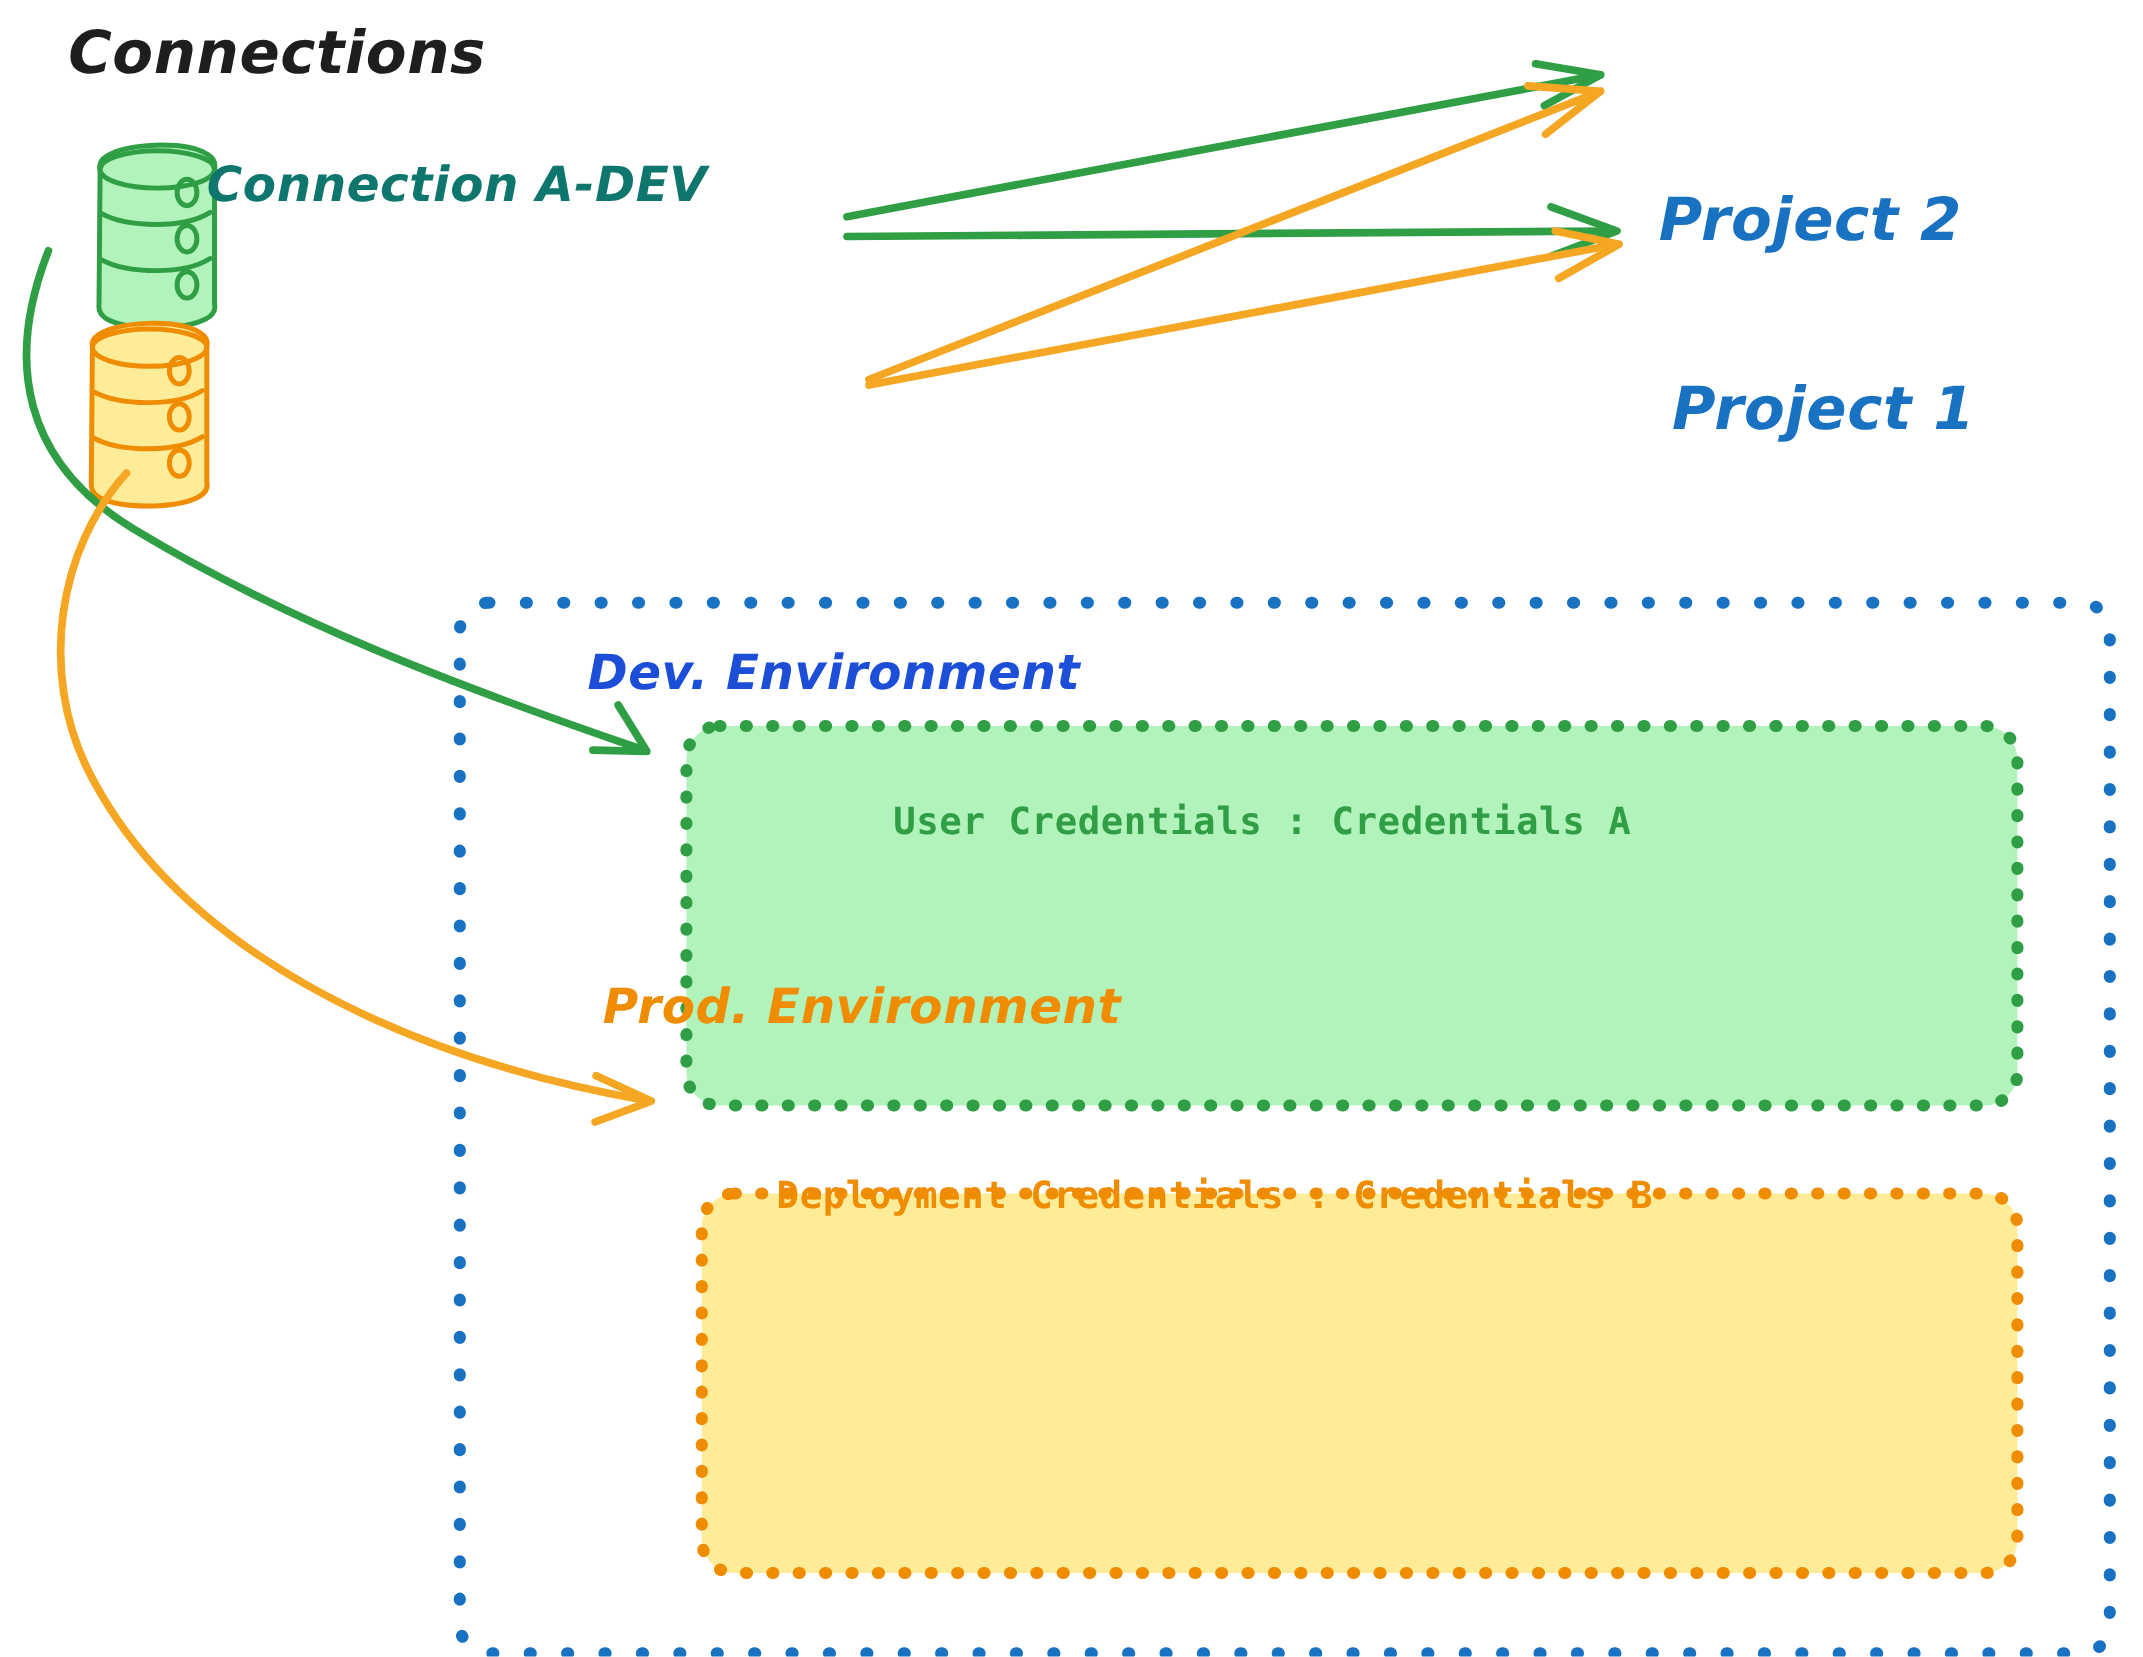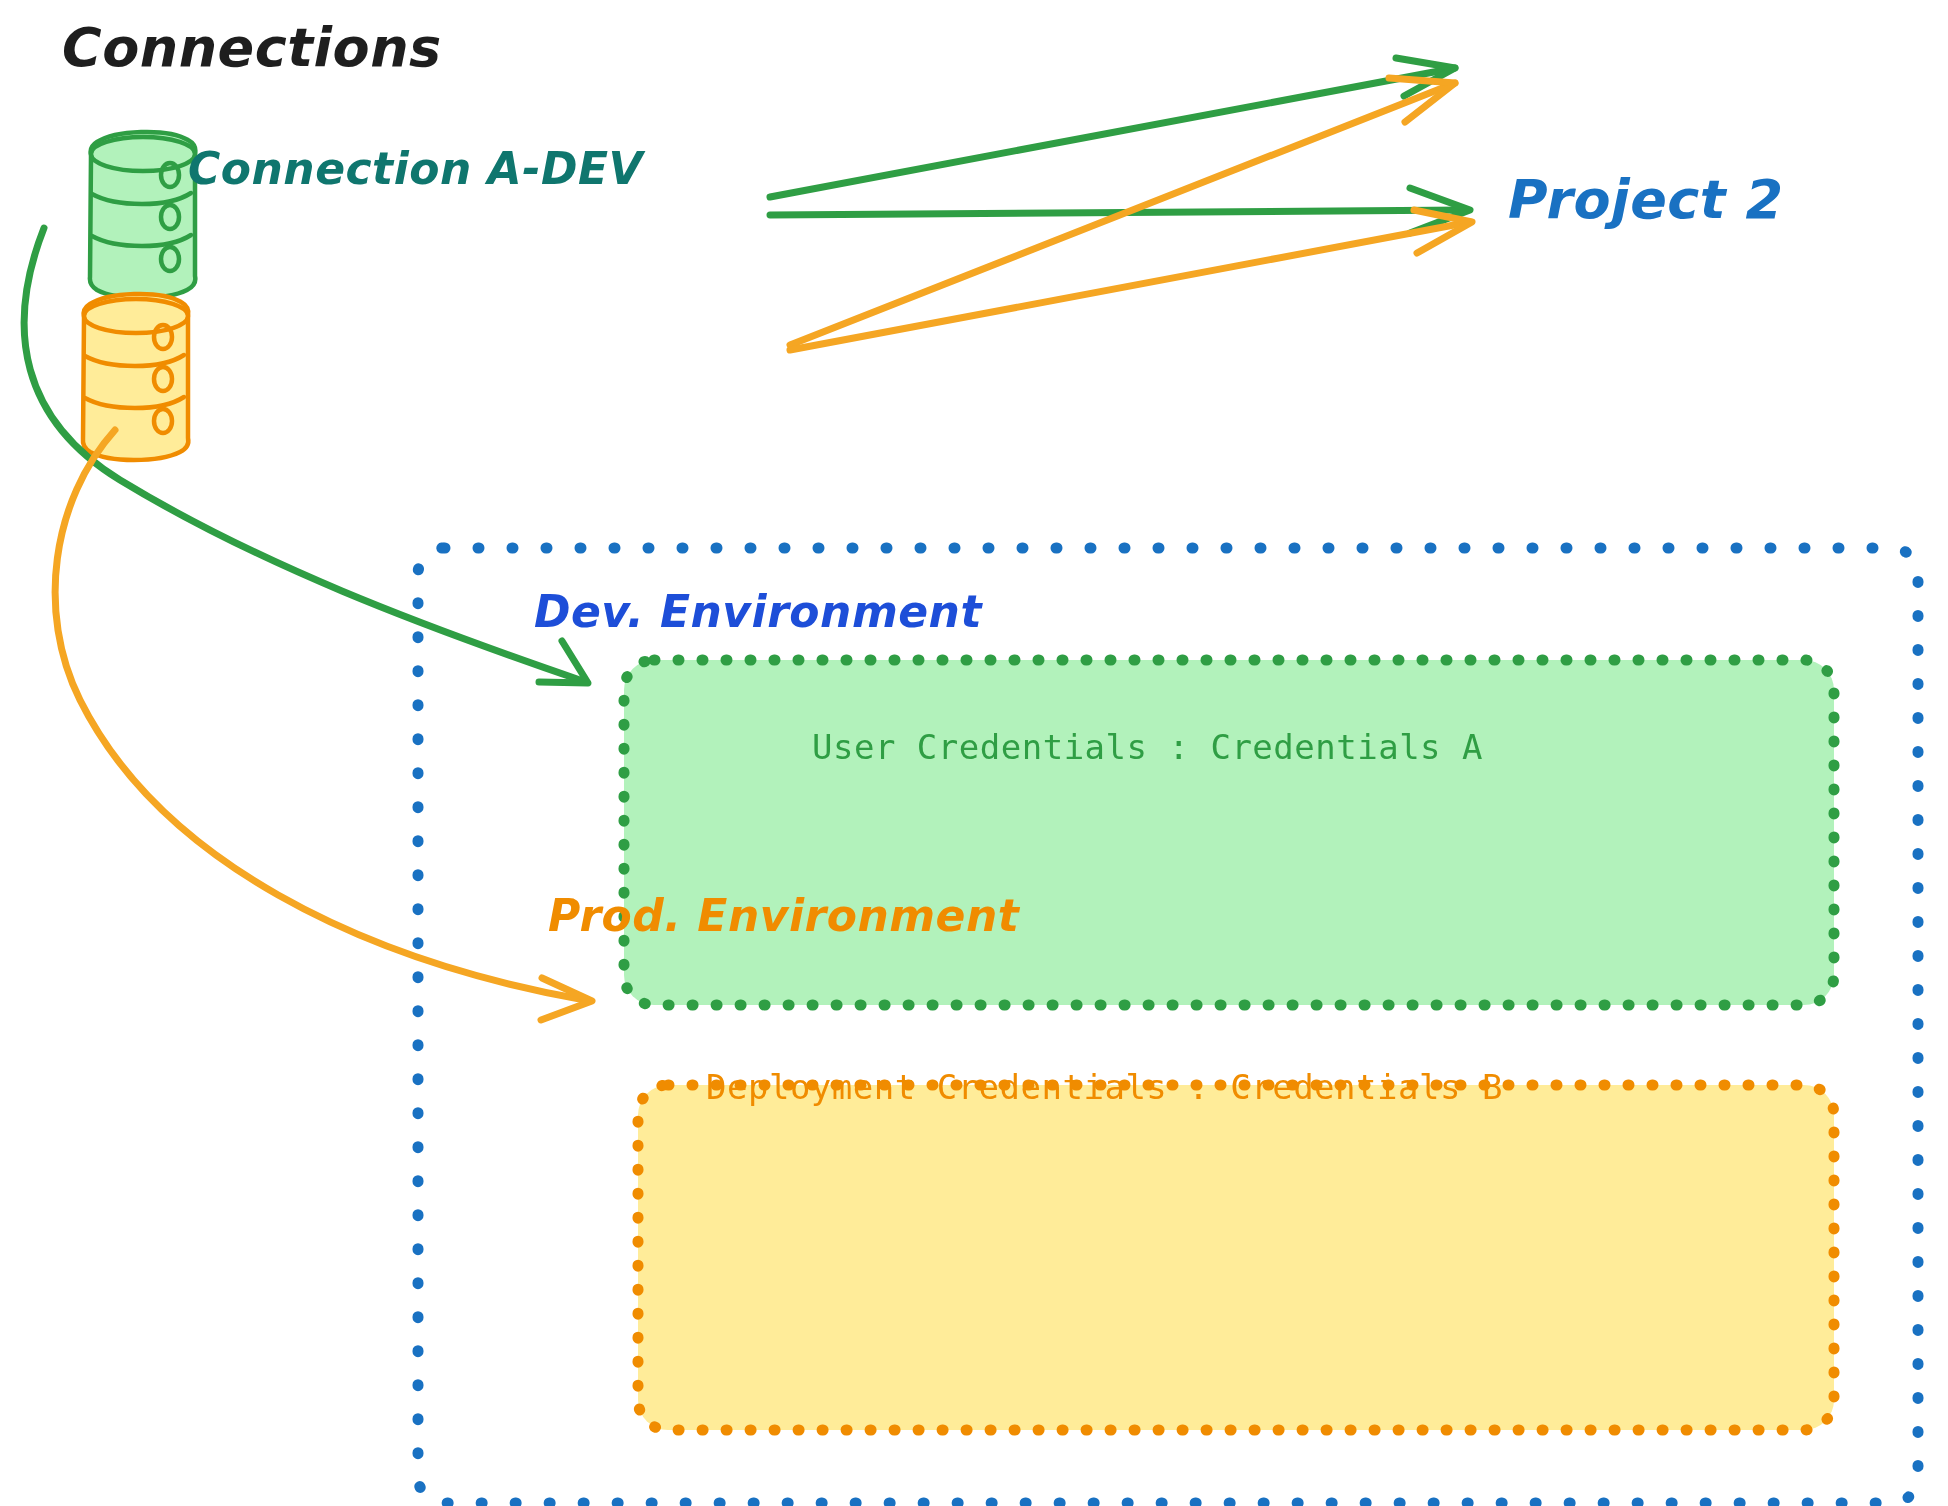--- a/index.html
+++ b/index.html
@@ -32,21 +32,21 @@
     user-select: none;
   }
   
   .hand {
     font-family: "DejaVu Sans", sans-serif;
     font-weight: 700;
     letter-spacing: 0.5px;
   }
   .mono {
     font-family: "DejaVu Sans Mono", monospace;
-    font-weight: 400;
+    font-weight: 700;
     letter-spacing: 0.5px;
   }
   #title-connections {
     left: 62px;
     top: 16px;
     font-size: 54px;
     color: #1e1e1e;
     font-style: italic;
   }
   .conn-label {
@@ -178,20 +178,21 @@
 <div class="layer">
 
   <div class="lbl hand" id="title-connections">Connections</div>
 
   <div class="lbl hand conn-label" id="label-conn-a">Connection A-DEV</div>
 
 
 
   <div class="lbl hand project-label" id="label-project-2">Project 2</div>
 
+  <div class="lbl hand project-label" id="label-project-1">Project 1</div>
 
   <div class="lbl hand" id="label-dev-env">Dev. Environment</div>
 
   <div class="lbl mono" id="label-user-creds">User Credentials : Credentials A</div>
 
   <div class="lbl hand" id="label-prod-env">Prod. Environment</div>
 
   <div class="lbl mono" id="label-deploy-creds">Deployment Credentials : Credentials B</div>
 
 </div>

